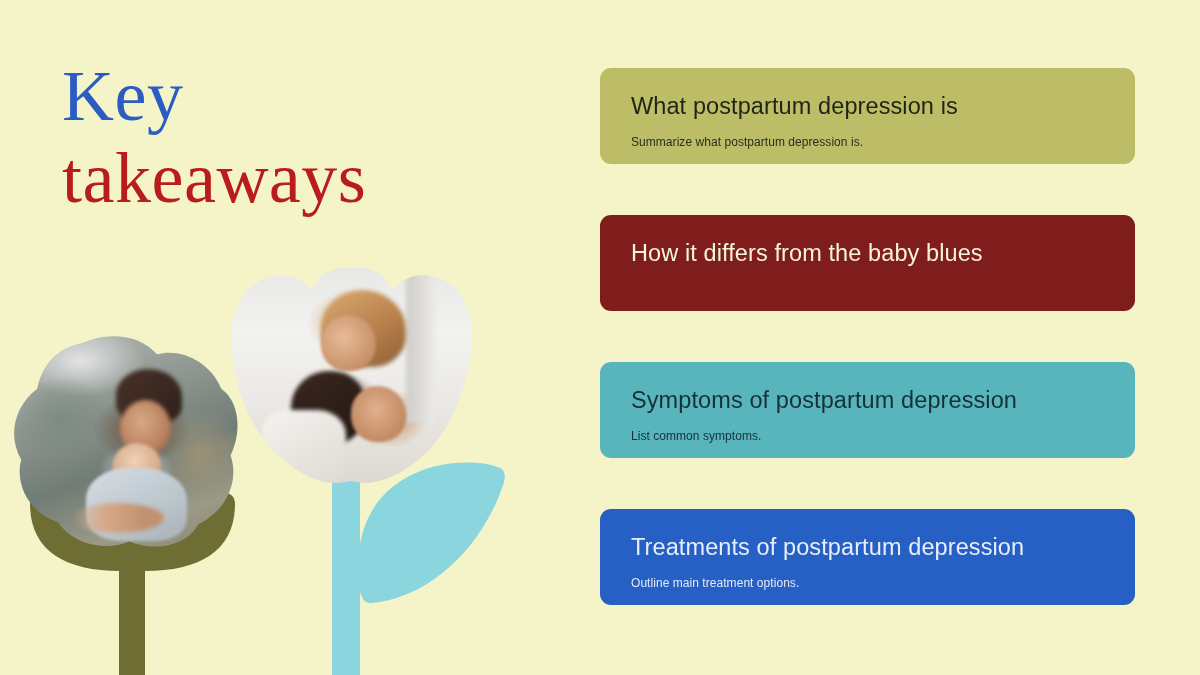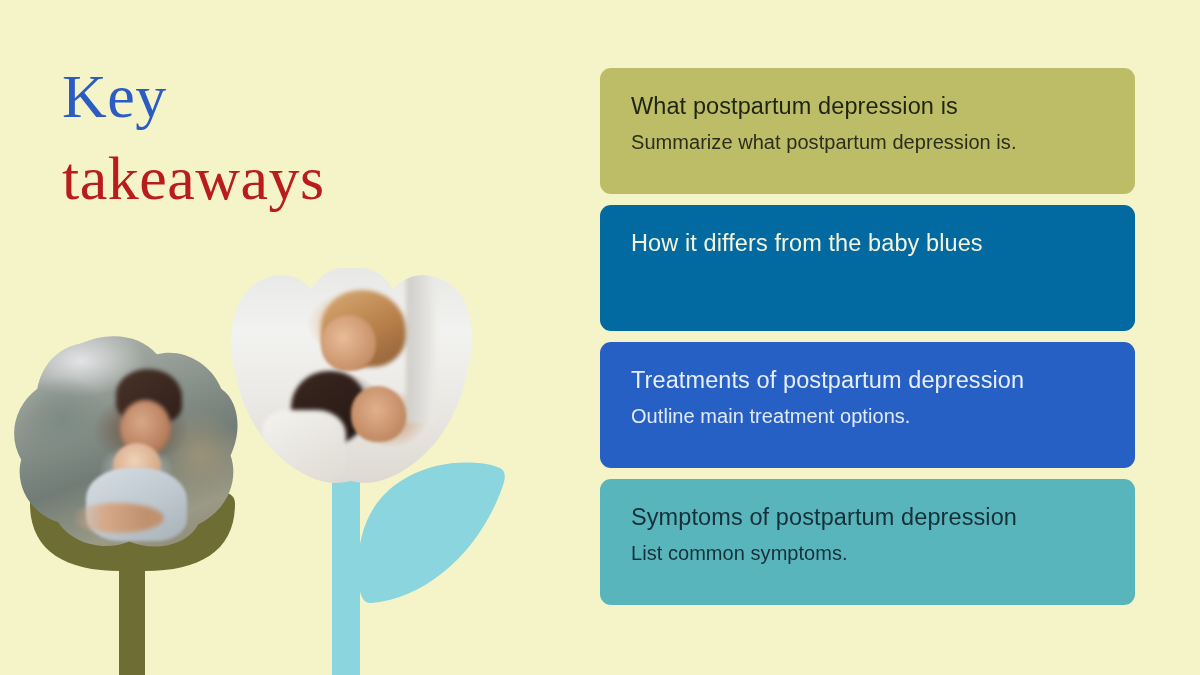--- a/index.html
+++ b/index.html
@@ -18,56 +18,56 @@
 
   
   #title-block {
     position: absolute;
     left: 62px;
     top: 55px;
     width: 470px;
   }
   #title-block .title-line {
     font-family: "Liberation Serif", serif;
-    font-size: 62px;
+    font-size: 72px;
     line-height: 82px;
     color: #2B5CC4;
     letter-spacing: 0.5px;
     white-space: nowrap;
   }
 
   
   #cards {
     position: absolute;
     left: 600px;
     top: 68px;
     width: 535px;
     height: 537px;
     display: flex;
     flex-direction: column;
     justify-content: space-between;
   }
   .card {
     box-sizing: border-box;
     width: 535px;
-    height: 126px;
+    height: 96px;
     border-radius: 11px;
     padding: 24px 31px 0 31px;
     position: relative;
   }
   .card-title {
     font-size: 23.5px;
     line-height: 28px;
     font-weight: 400;
     letter-spacing: 0.1px;
     margin: 0;
     white-space: nowrap;
   }
   .card-desc {
-    font-size: 20px;
+    font-size: 12px;
     line-height: 20px;
     font-weight: 400;
     letter-spacing: 0.05px;
     margin: 12px 0 0 0;
     white-space: nowrap;
   }
 
   
   #flower-olive {
     position: absolute;
@@ -301,29 +301,29 @@
     </div>
   </div>
 
   <div id="cards">
 
     <div class="card" style="background: rgb(189, 189, 104);">
       <div class="card-title" style="color: rgb(31, 36, 20);">What postpartum depression is</div>
       <div class="card-desc" style="color: rgb(42, 46, 28);">Summarize what postpartum depression is.</div>
     </div>
 
-    <div class="card" style="background: #0369a1;">
+    <div class="card" style="background: #7f1d1d;">
       <div class="card-title" style="color: rgb(244, 244, 220);">How it differs from the baby blues</div>
+    </div>
+
+    <div class="card" style="background: rgb(89, 181, 188);">
+      <div class="card-title" style="color: rgb(22, 48, 58);">Symptoms of postpartum depression</div>
+      <div class="card-desc" style="color: rgb(22, 48, 58);">List common symptoms.</div>
     </div>
 
     <div class="card" style="background: rgb(39, 96, 196);">
       <div class="card-title" style="color: rgb(231, 238, 249);">Treatments of postpartum depression</div>
       <div class="card-desc" style="color: rgb(226, 234, 247);">Outline main treatment options.</div>
     </div>
 
-    <div class="card" style="background: rgb(89, 181, 188);">
-      <div class="card-title" style="color: rgb(22, 48, 58);">Symptoms of postpartum depression</div>
-      <div class="card-desc" style="color: rgb(22, 48, 58);">List common symptoms.</div>
-    </div>
-
   </div>
 
 </div>
 
 </body></html>

